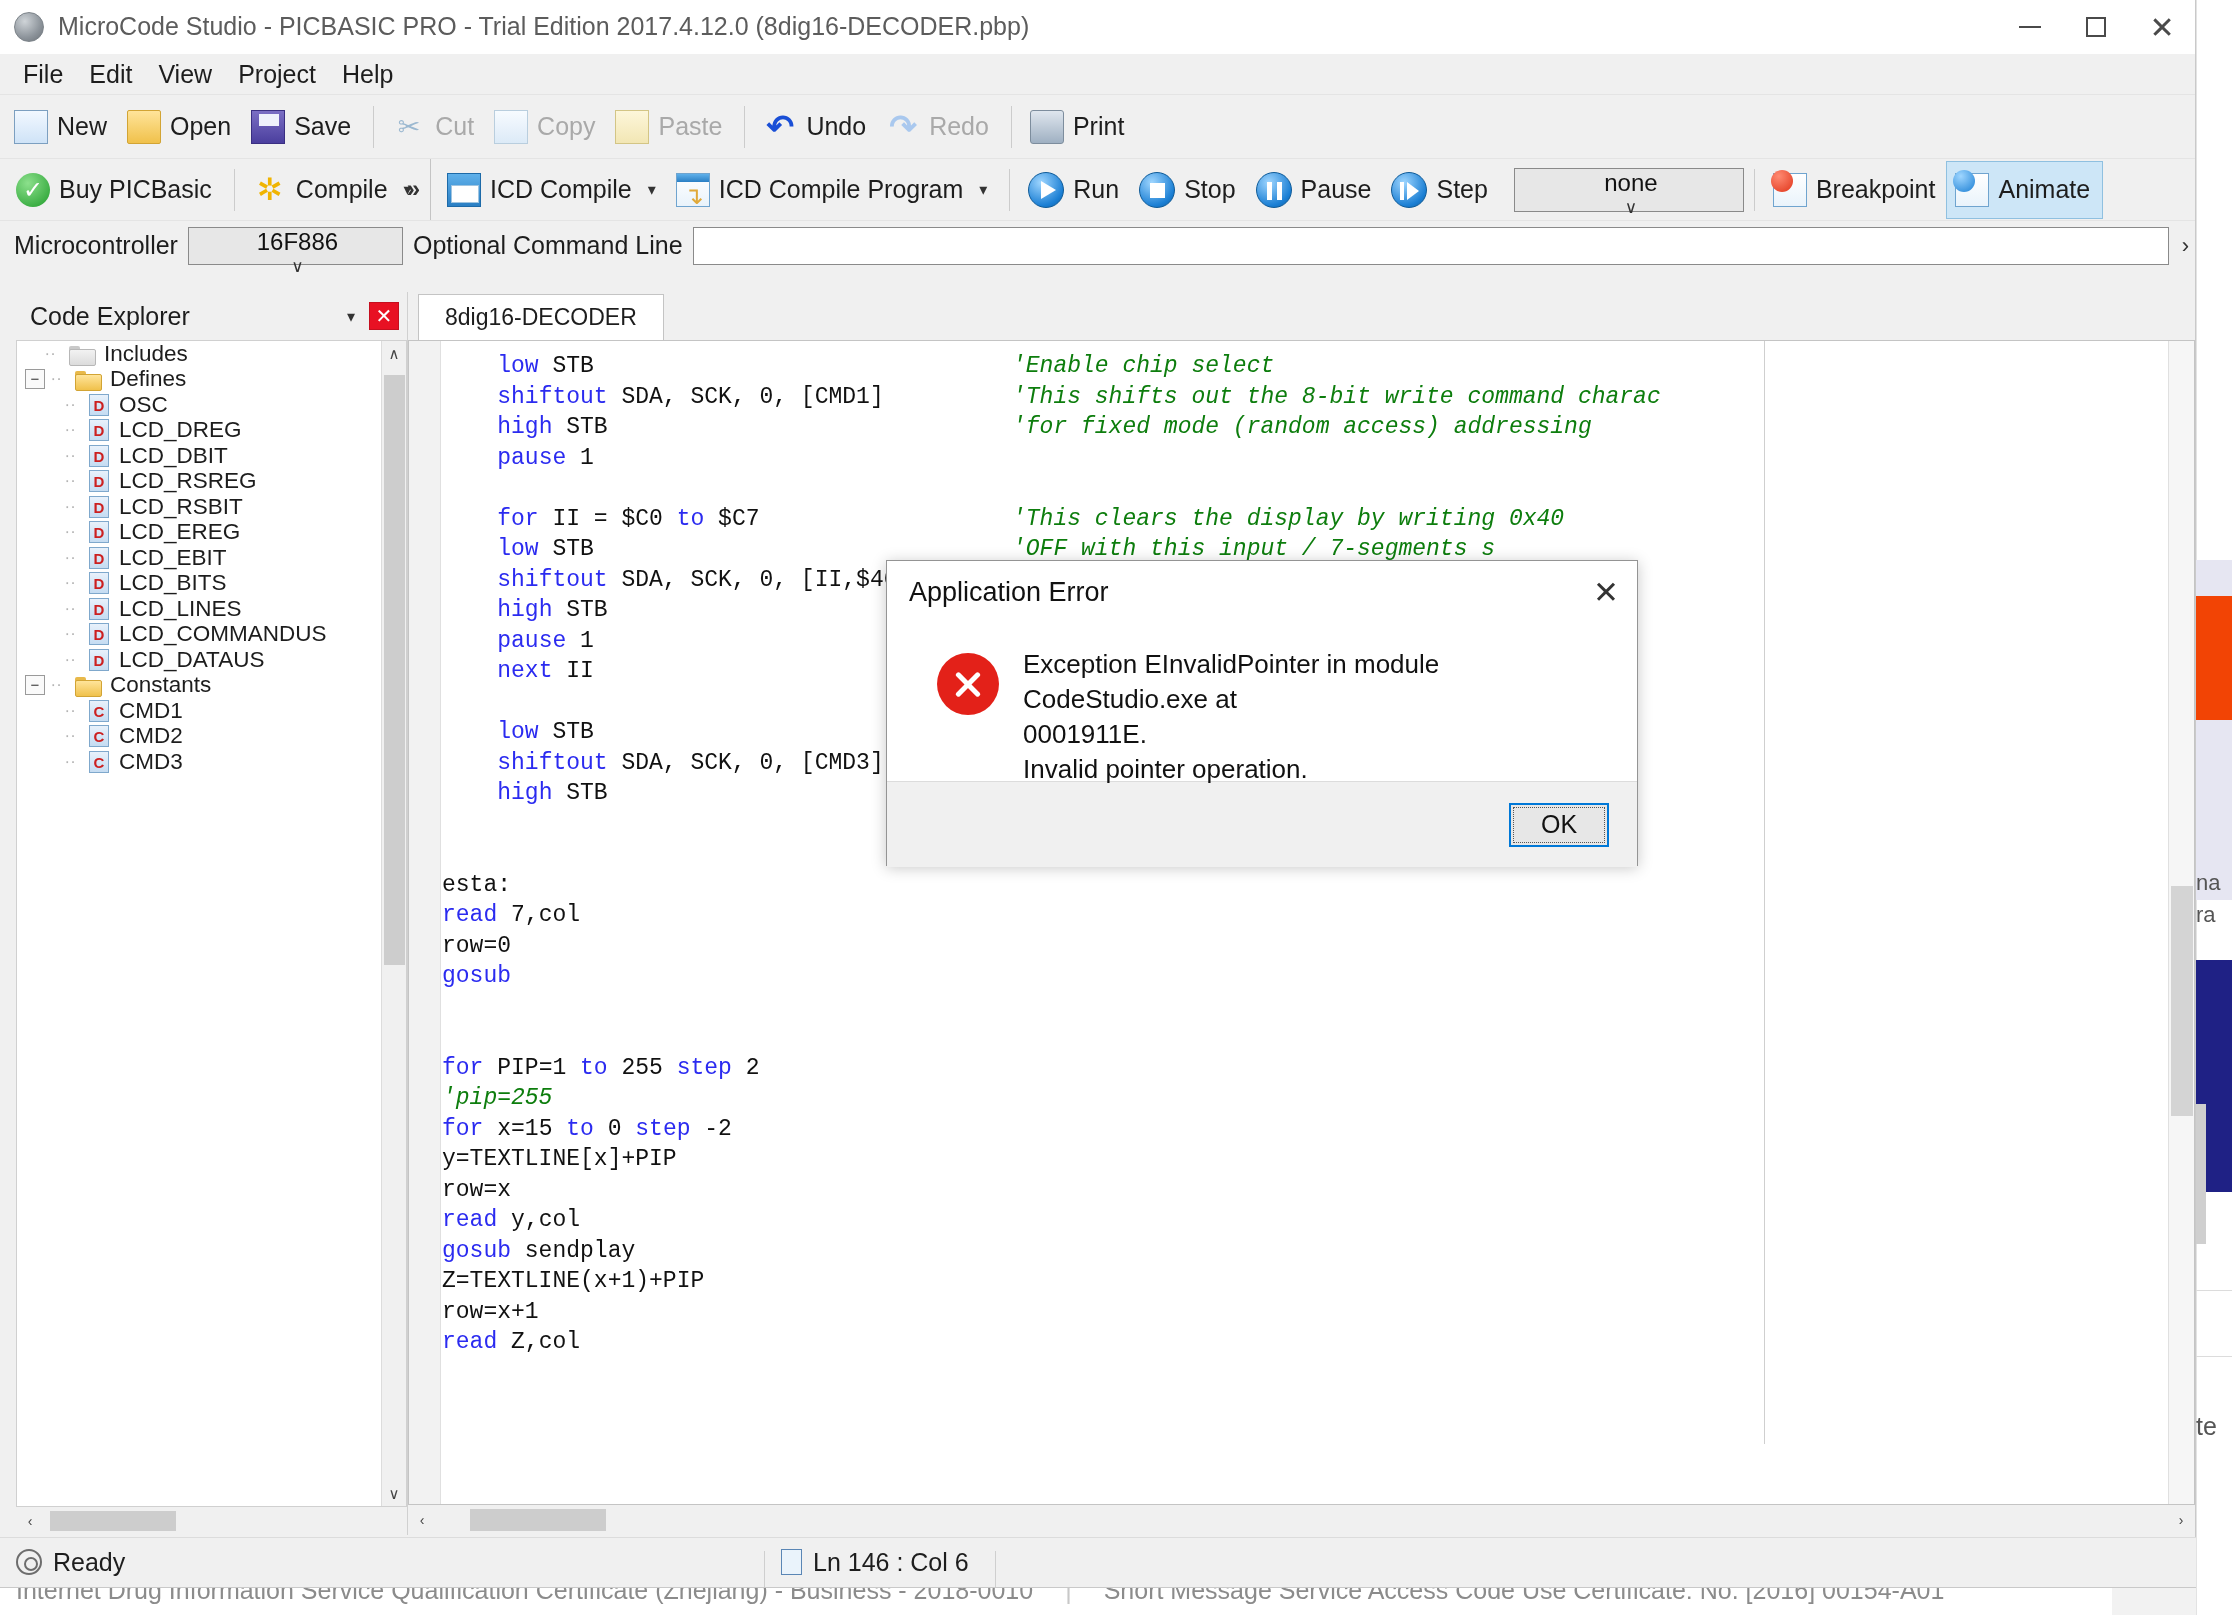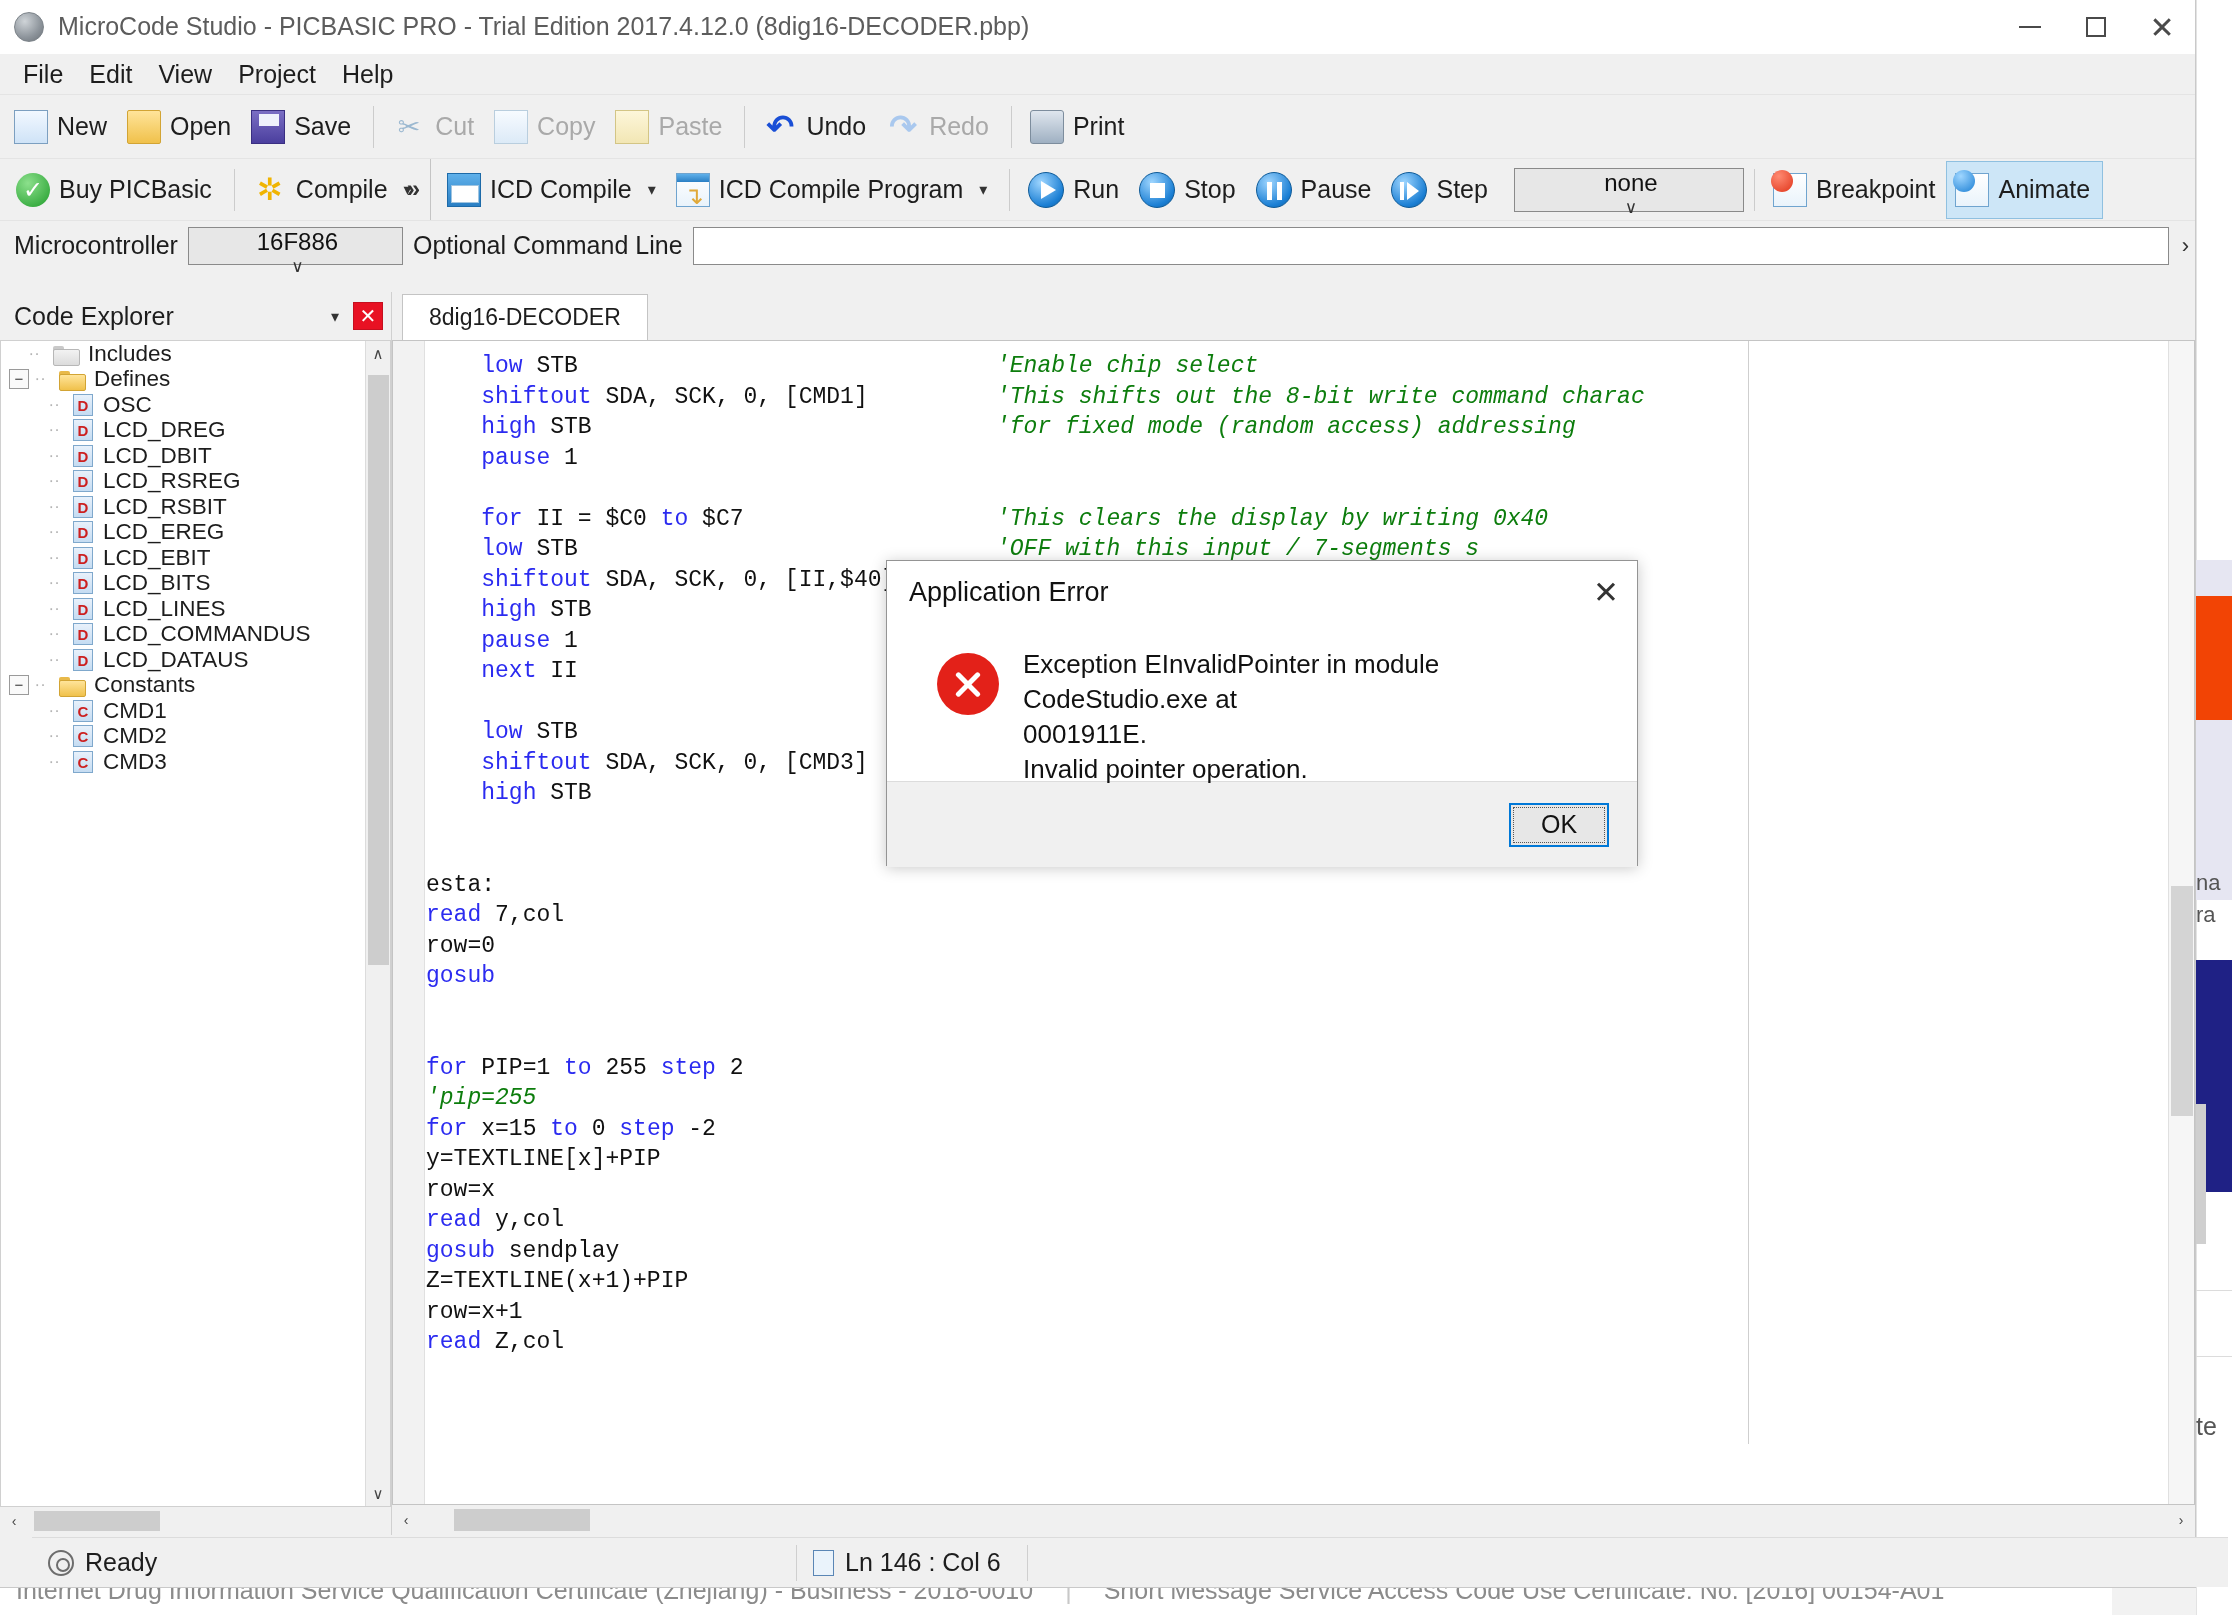--- a/index.html
+++ b/index.html
@@ -70,21 +70,21 @@
 
   
   .microrow { height:50px; background:#f0f0f0; display:flex; align-items:center;
     padding-left:14px; gap:10px; border-top:1px solid #e4e4e4; }
   .microrow .lbl { font-size:25px; color:#1d1d1d; white-space:nowrap; }
   .mc-combo { width:215px; height:38px; }
   .cmdline { flex:1; height:38px; background:#fff; border:1px solid #8a8a8a; margin-right:26px; }
   .microrow-chev { position:absolute; right:6px; font-size:22px; color:#333; }
 
   
-  .body { position:absolute; left:0; top:292px; right:0; bottom:52px; display:flex; }
+  .body { position:absolute; left:0; top:292px; right:0; bottom:52px; display:flex;padding-left:16px; }
 
   
   .explorer { width:392px; background:#f0f0f0; display:flex; flex-direction:column;
     border-right:1px solid #d0d0d0; }
   .exp-head { height:48px; display:flex; align-items:center; padding:0 8px 0 14px; }
   .exp-title { font-size:25px; color:#1d1d1d; flex:1; }
   .exp-caret { font-size:16px; color:#333; padding:0 14px; }
   .exp-close { width:30px; height:28px; background:#e81123; color:#fff; display:flex;
     align-items:center; justify-content:center; font-size:20px; border:1px solid #c50f1f; }
   .tree { flex:1; background:#fff; border:1px solid #d0d0d0; margin:0; overflow:hidden;
@@ -128,21 +128,21 @@
   .cm { color:#0d7d0d; font-style:italic; }
   .guide { position:absolute; left:1355px; top:0; bottom:60px; width:1px; background:#cfcfcf; }
   .ed-vscroll { position:absolute; right:0; top:0; bottom:0; width:26px; background:#f6f6f6;
     border-left:1px solid #e0e0e0; }
   .ed-vthumb { position:absolute; left:2px; top:545px; width:22px; height:230px; background:#d4d4d4; }
   .ed-hscroll { height:30px; background:#f0f0f0; display:flex; align-items:center; }
   .ed-hthumb { width:136px; height:22px; background:#cdcdcd; margin-left:34px; }
 
   
   .statusbar { position:absolute; left:0; bottom:0; width:2196px; height:50px; background:#f0f0f0;
-    border-top:1px solid #dcdcdc; display:flex; align-items:center;margin-left:32px; }
+    border-top:1px solid #dcdcdc; display:flex; align-items:flex-end; }
   .st-cell { display:flex; align-items:center; gap:11px; padding:0 16px; height:50px; }
   .st-text { font-size:25px; color:#1d1d1d; white-space:nowrap; }
   .st-div { width:1px; height:36px; background:#cfcfcf; }
   .ready-icon { width:26px; height:26px; border-radius:50%; border:2px solid #6d6d6d; position:relative; }
   .ready-icon::after { content:''; position:absolute; left:6px; top:6px; width:10px; height:10px;
     border-radius:50%; border:2px solid #6d6d6d; }
   .lines-icon { width:21px; height:26px; border:1px solid #5a86b5; background:#eaf3fb; }
 
   
   .dialog { position:absolute; left:886px; top:560px; width:752px; height:306px; background:#fff;

